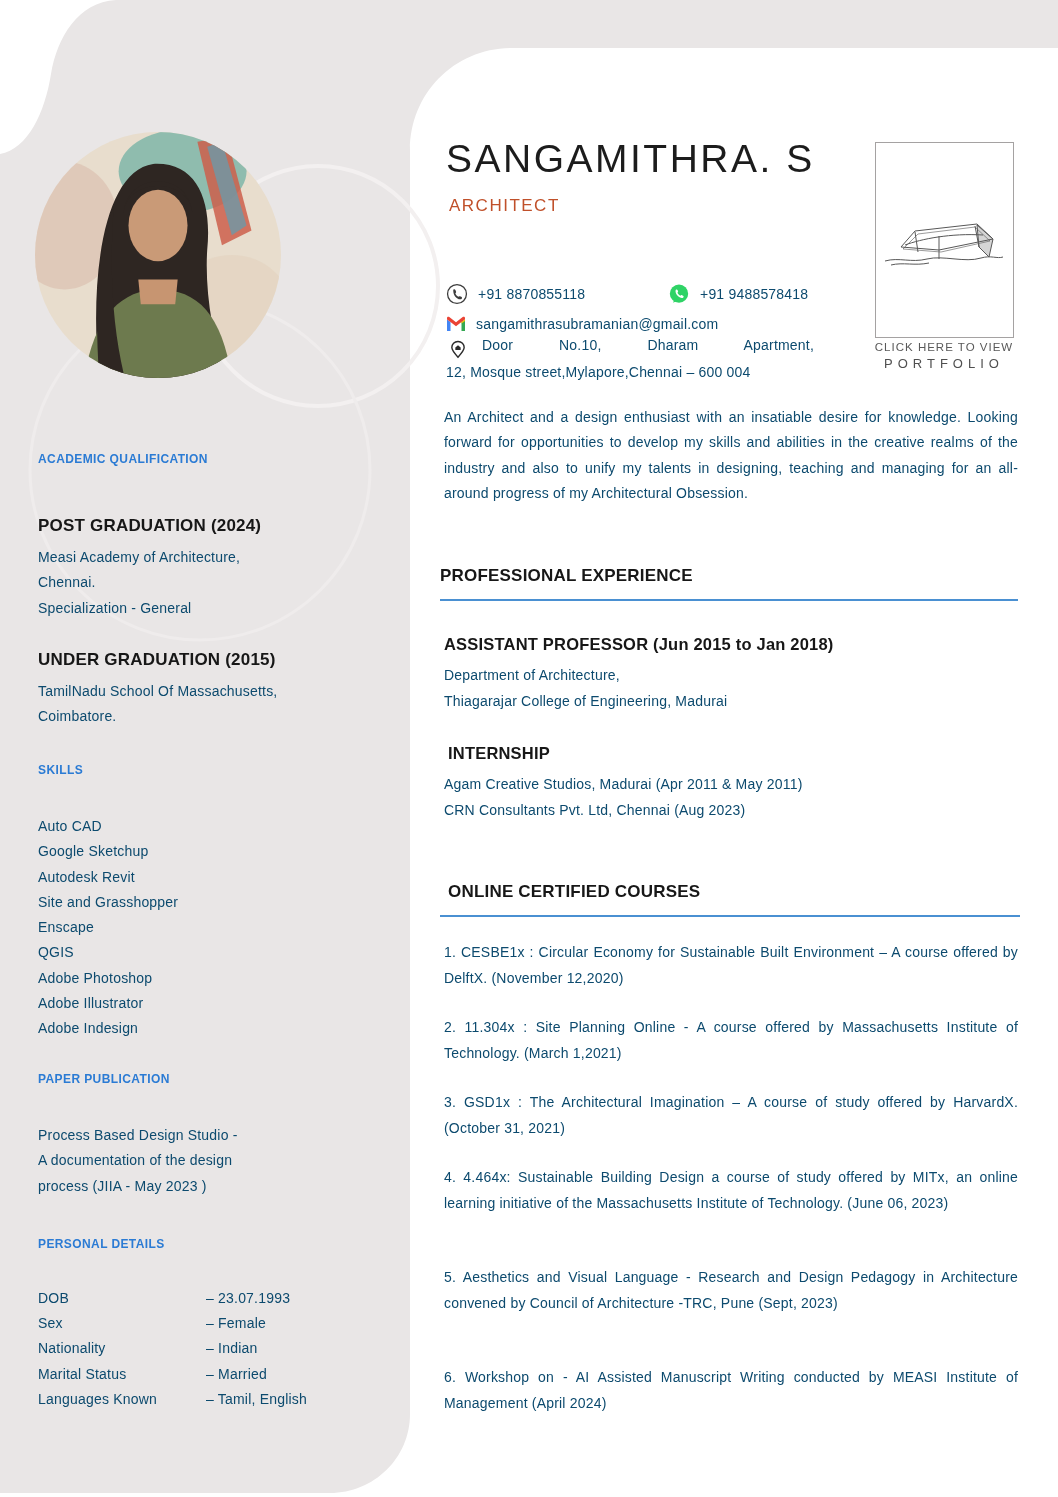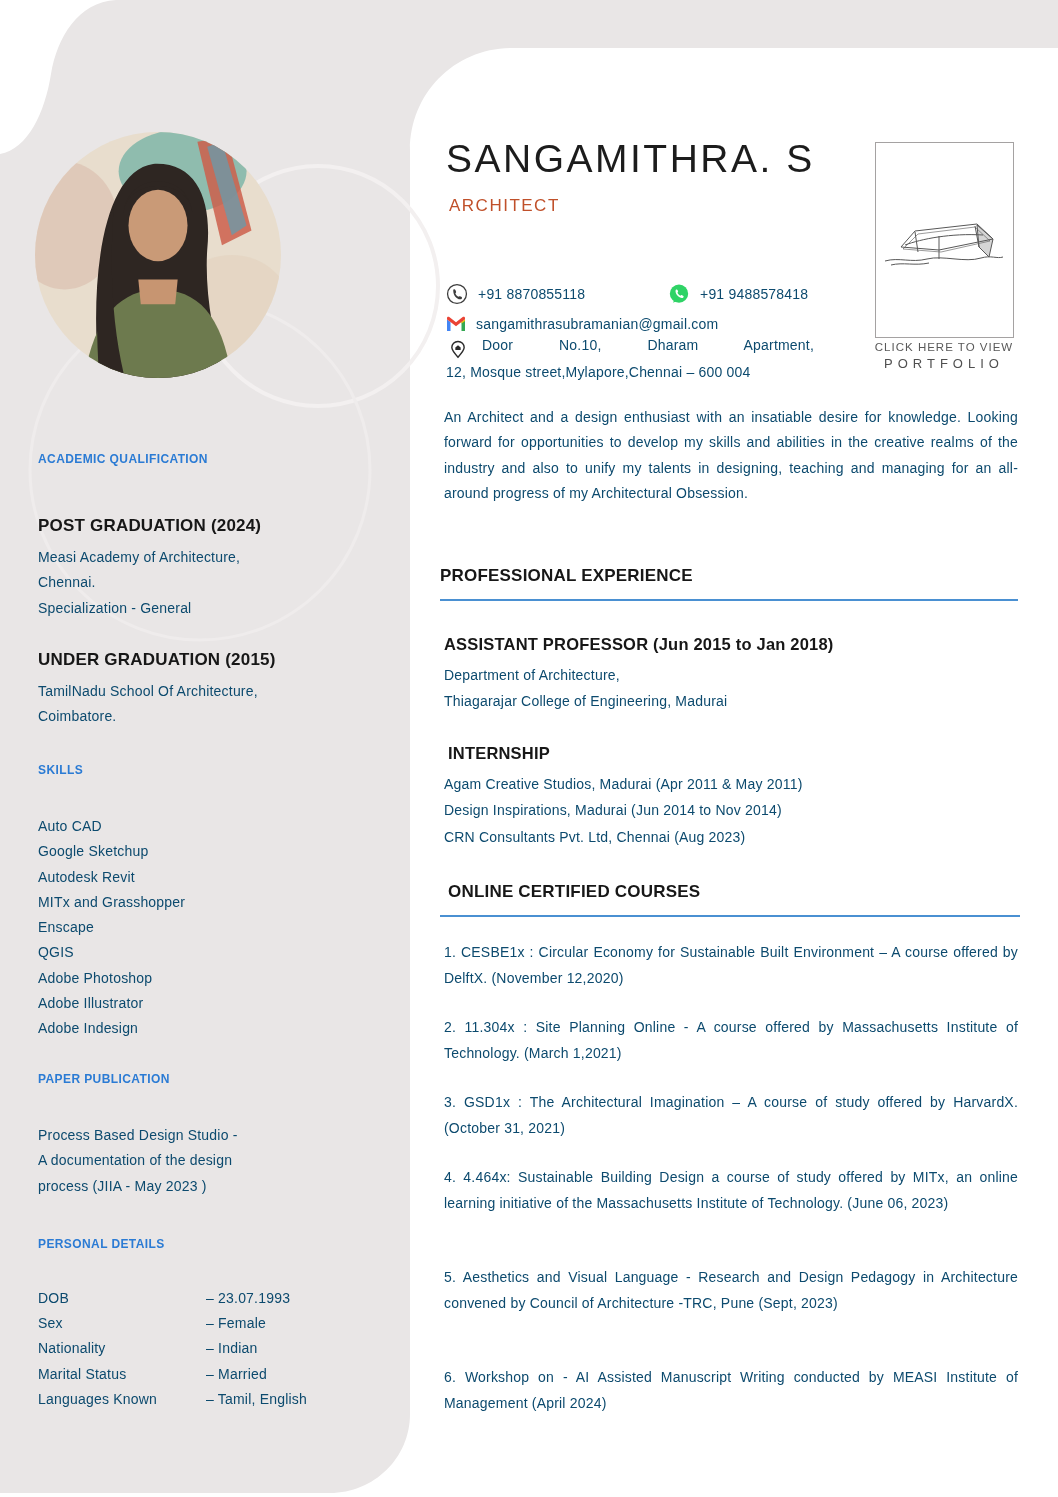--- a/index.html
+++ b/index.html
@@ -68,30 +68,30 @@
 
   <div class="abs h-black" style="left:38px;top:516px;">POST GRADUATION (2024)</div>
   <div class="abs t lines" style="left:38px;top:545px;">
     <div>Measi Academy of Architecture,</div>
     <div>Chennai.</div>
     <div>Specialization - General</div>
   </div>
 
   <div class="abs h-black" style="left:38px;top:650px;">UNDER GRADUATION (2015)</div>
   <div class="abs t lines" style="left:38px;top:679px;">
-    <div>TamilNadu School Of Architecture,</div>
+    <div>TamilNadu School Of Massachusetts,</div>
     <div>Coimbatore.</div>
   </div>
 
   <div class="abs h-blue" style="left:38px;top:763px;">SKILLS</div>
   <div class="abs t lines" style="left:38px;top:814px;">
     <div>Auto CAD</div>
     <div>Google Sketchup</div>
     <div>Autodesk Revit</div>
-    <div>MITx and Grasshopper</div>
+    <div>Site and Grasshopper</div>
     <div>Enscape</div>
     <div>QGIS</div>
     <div>Adobe Photoshop</div>
     <div>Adobe Illustrator</div>
     <div>Adobe Indesign</div>
   </div>
 
   <div class="abs h-blue" style="left:38px;top:1072px;">PAPER PUBLICATION</div>
   <div class="abs t lines" style="left:38px;top:1123px;">
     <div>Process Based Design Studio -</div>
@@ -186,21 +186,20 @@
   </div>
   <div class="abs h-sub" style="left:444px;top:635px;">ASSISTANT PROFESSOR (Jun 2015 to Jan 2018)</div>
   <div class="abs t lines26" style="left:444px;top:662px;">
     <div>Department of Architecture,</div>
     <div>Thiagarajar College of Engineering, Madurai</div>
   </div>
 
   <div class="abs h-sub" style="left:448px;top:744px;">INTERNSHIP</div>
   <div class="abs t lines26" style="left:444px;top:771px;">
     <div>Agam Creative Studios, Madurai (Apr 2011 &amp; May 2011)</div>
-    <div>Design Inspirations, Madurai (Jun 2014 to Nov 2014)</div>
     <div>CRN Consultants Pvt. Ltd, Chennai (Aug 2023)</div>
   </div>
 
   <div class="abs rule" style="left:440px;top:882px;width:580px;">
     <span class="h-black" style="padding-left:8px;">ONLINE CERTIFIED COURSES</span>
   </div>
   <div class="abs t just" style="left:444px;top:939px;width:574px;line-height:26px;">1. CESBE1x : Circular Economy for Sustainable Built Environment – A course offered by DelftX. (November 12,2020)</div>
   <div class="abs t just" style="left:444px;top:1014px;width:574px;line-height:26px;">2. 11.304x : Site Planning Online - A course offered by Massachusetts Institute of Technology. (March 1,2021)</div>
   <div class="abs t just" style="left:444px;top:1089px;width:574px;line-height:26px;">3. GSD1x : The Architectural Imagination – A course of study offered by HarvardX. (October 31, 2021)</div>
   <div class="abs t just" style="left:444px;top:1164px;width:574px;line-height:26px;">4. 4.464x: Sustainable Building Design a course of study offered by MITx, an online learning initiative of the Massachusetts Institute of Technology. (June 06, 2023)</div>

